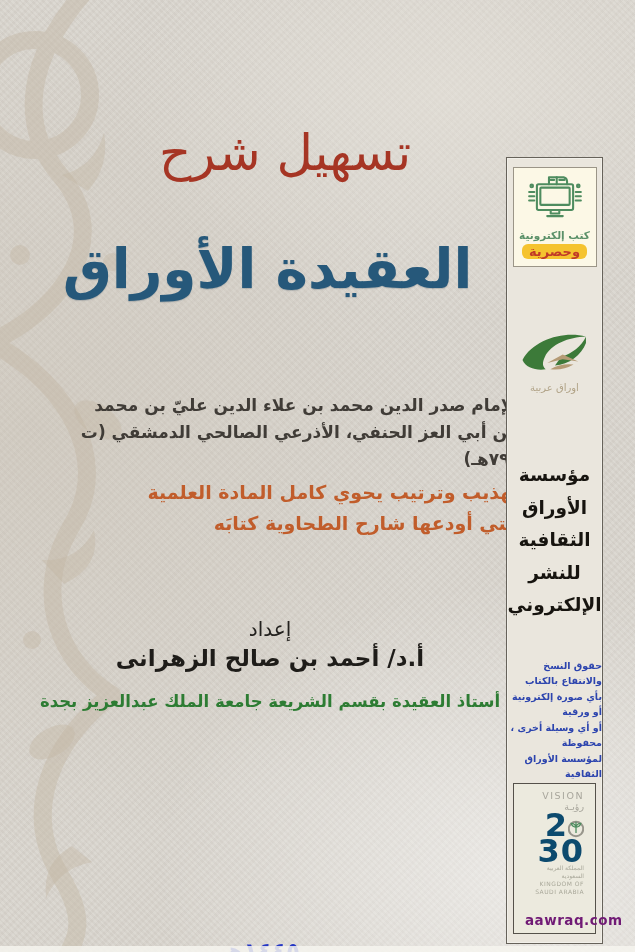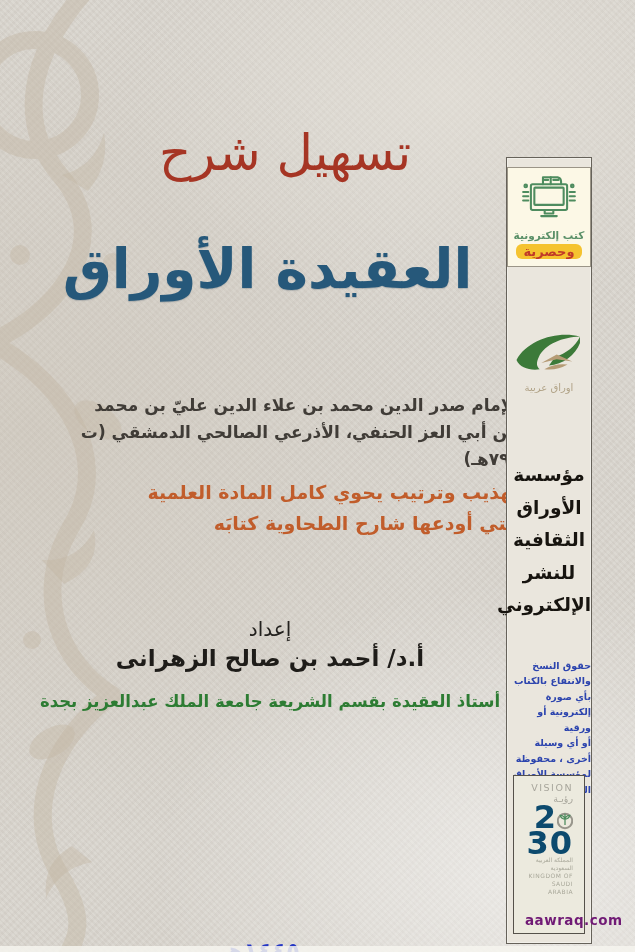--- a/index.html
+++ b/index.html
@@ -35,21 +35,21 @@
   .preparer-name { position:absolute; top:645px; left:20px; width:500px; text-align:center;
     font-size:23px; font-weight:600; color:#1e1c19; }
   .preparer-title { position:absolute; top:692px; left:20px; width:500px; text-align:center;
     font-size:16.5px; font-weight:bold; color:#2d7c33; }
   .date-block { position:absolute; top:923px; left:140px; width:240px; text-align:center;
     color:#2436c4;margin-top:15px; }
   .date-block .hijri { display:block; font-size:23px; font-weight:600; }
   .date-block .greg  { display:block; font-size:21px; font-weight:600; margin-top:3px; }
 
   
-  .sidebar { position:absolute; left:506px; top:157px; width:86px; height:787px;
+  .sidebar { position:absolute; left:506px; top:157px; width:97px; height:787px;
     background:#eae6dd; border:1px solid #66625a;
     box-shadow:0 0 0 1px rgba(255,255,255,.35) inset; }
   .ebooks-box { width:84px; margin:9px auto 0; background:#fcf8e6;
     border:1px solid #9b9587; padding:5px 2px 6px; text-align:center; }
   .ebooks-box .lbl { display:block; font-size:10.5px; font-weight:bold; color:#5a9068; margin-top:2px; }
   .pill { display:inline-block; margin-top:3px; background:#f5c32f; color:#c13a28;
     font-size:13px; font-weight:bold; padding:0 7px; border-radius:6px; }
   .awraq { margin-top:62px; text-align:center; }
   .awraq .lbl { display:block; font-size:10px; color:#b1a387; margin-top:1px; letter-spacing:1px; }
   .org-name { margin-top:66px; text-align:center; }

